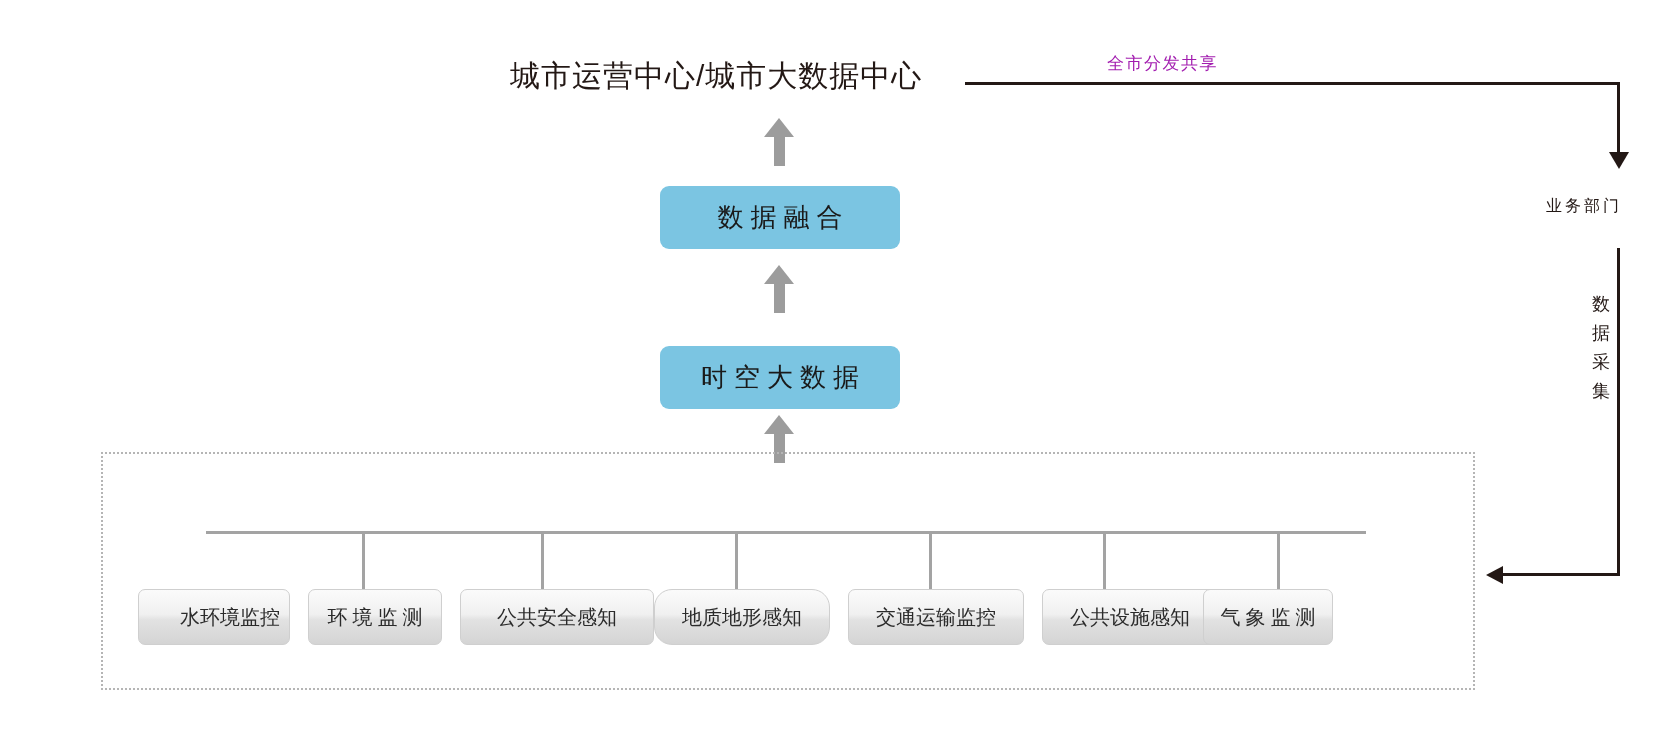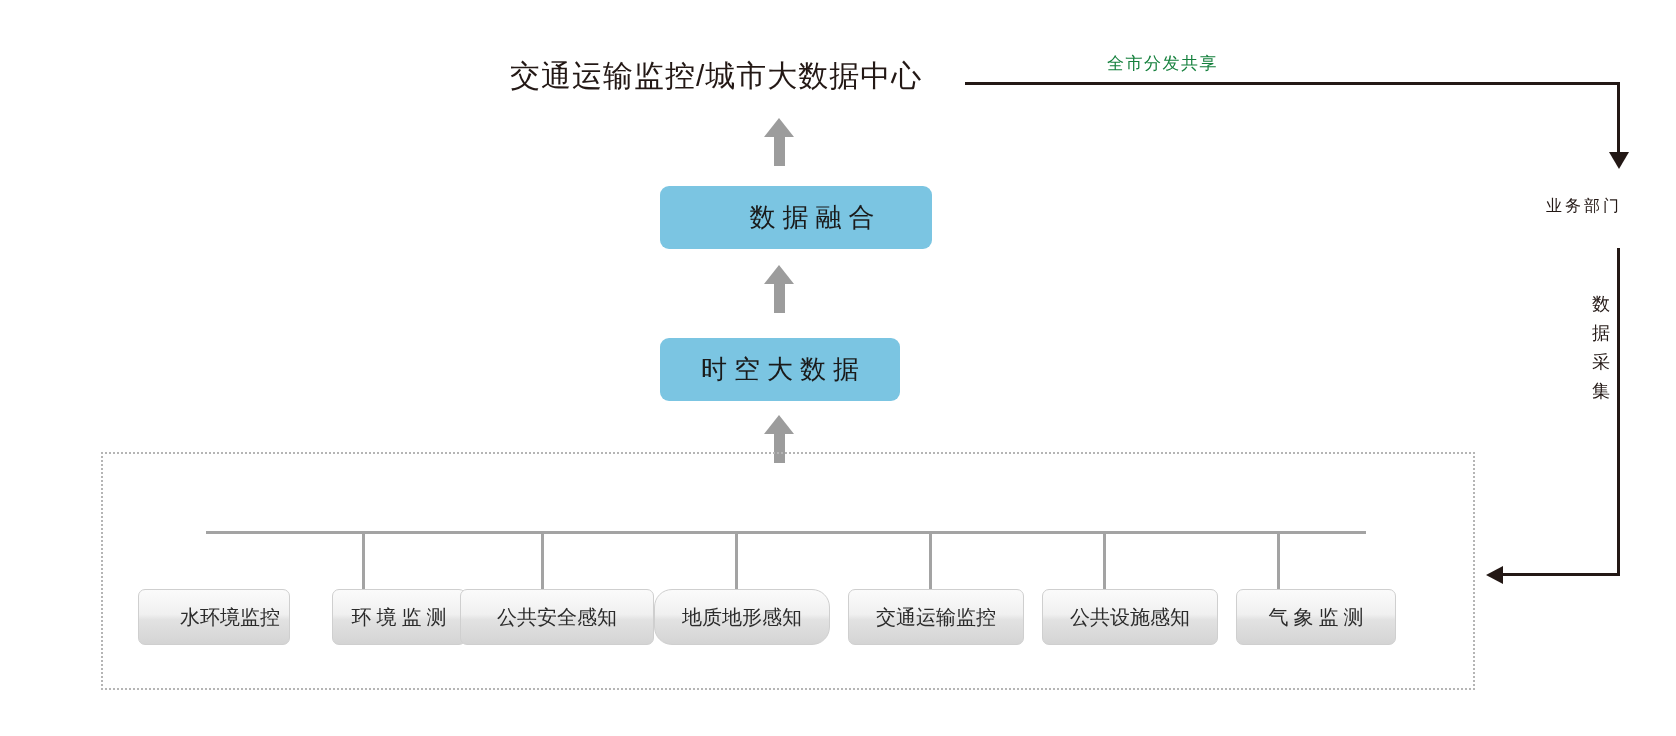--- a/index.html
+++ b/index.html
@@ -30,21 +30,21 @@
     white-space: nowrap;
     line-height: 40px;
   }
 
   
   .share-label {
     position: absolute;
     left: 1107px;
     top: 52px;
     font-size: 17px;
-    color: #15803d;
+    color: #a21caf;
     letter-spacing: 1.5px;
     white-space: nowrap;
   }
   .share-line {
     position: absolute;
     left: 965px;
     top: 82px;
     width: 655px;
     height: 3px;
     background: #231815;
@@ -130,22 +130,22 @@
     background: #7BC5E2;
     border-radius: 9px;
     display: flex;
     align-items: center;
     justify-content: center;
     font-size: 26px;
     letter-spacing: 7px;
     text-indent: 7px;
     color: #1a1a1a;
   }
-  .blue-box.fusion { top: 186px; padding-left: 32px; }
-  .blue-box.bigdata { top: 338px; }
+  .blue-box.fusion { top: 186px; }
+  .blue-box.bigdata { top: 346px; }
 
   
   .up-arrow {
     position: absolute;
     width: 30px;
     height: 48px;
   }
   .up-arrow .shaft {
     position: absolute;
     left: 10px;
@@ -219,21 +219,21 @@
     color: #2b2b2b;
     white-space: nowrap;
   }
   .sensor-box.sp { letter-spacing: 5px; text-indent: 5px; }
 </style>
 </head>
 <body>
 
 <div id="canvas">
 
-  <div class="top-title">交通运输监控/城市大数据中心</div>
+  <div class="top-title">城市运营中心/城市大数据中心</div>
 
   <div class="share-label">全市分发共享</div>
   <div class="share-line"></div>
   <div class="share-down"></div>
   <div class="share-arrow-down"></div>
 
   <div class="biz-dept">业务部门</div>
 
   <div class="collect-line"></div>
   <div class="collect-bottom"></div>
@@ -268,21 +268,21 @@
       <div class="bracket-v" style="left: 362px;"></div>
       <div class="bracket-v" style="left: 541px;"></div>
       <div class="bracket-v" style="left: 735px;"></div>
       <div class="bracket-v" style="left: 929px;"></div>
       <div class="bracket-v" style="left: 1103px;"></div>
       <div class="bracket-v" style="left: 1277px;"></div>
     </div>
 
   <div class="sensor-row" id="sensor-row">
       <div class="sensor-box" style="left: 37px; width: 152px; padding-left: 32px;">水环境监控</div>
-      <div class="sensor-box sp" style="left: 207px; width: 134px; margin-left: 24px;">环境监测</div>
+      <div class="sensor-box sp" style="left: 207px; width: 134px;">环境监测</div>
       <div class="sensor-box" style="left: 359px; width: 194px;">公共安全感知</div>
       <div class="sensor-box" style="left: 553px; width: 176px; border-radius: 18px;">地质地形感知</div>
       <div class="sensor-box" style="left: 747px; width: 176px;">交通运输监控</div>
       <div class="sensor-box" style="left: 941px; width: 176px;">公共设施感知</div>
-      <div class="sensor-box sp" style="left: 1135px; width: 160px;">气象监测</div>
+      <div class="sensor-box sp" style="left: 1102px; width: 130px;">气象监测</div>
     </div>
 
 </div>
 
 </body></html>

